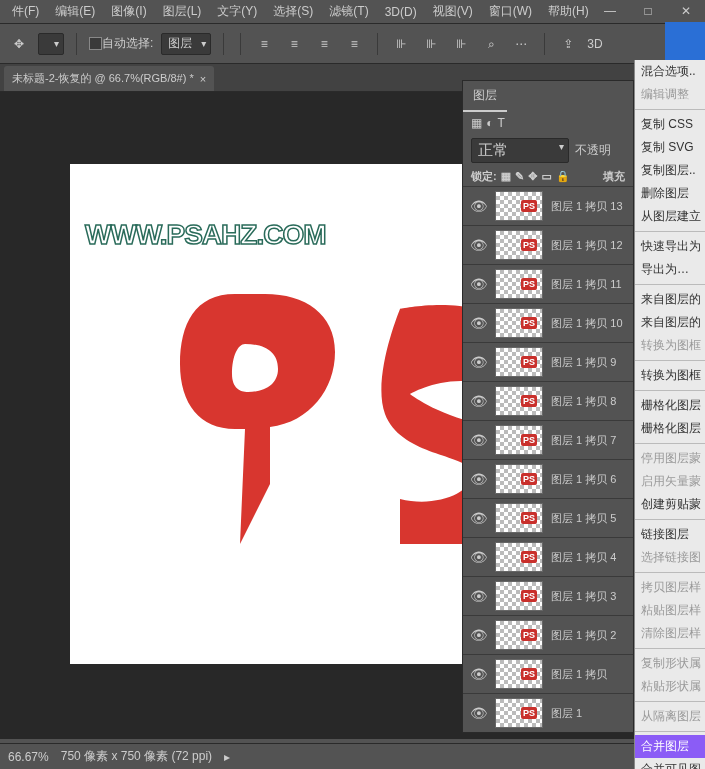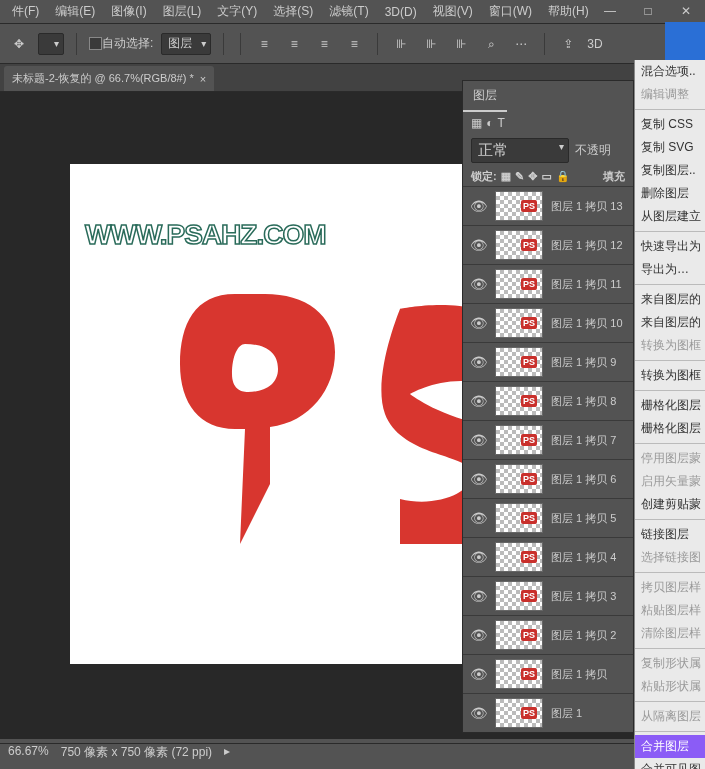--- a/index.html
+++ b/index.html
@@ -15,21 +15,21 @@
 .tb-select::after { content: "▾"; position: absolute; right: 4px; font-size: 10px; }
 .checkbox-lbl { display: flex; align-items: center; gap: 0; }
 .checkbox { width: 13px; height: 13px; border: 1px solid #888; background: #3a3a3a; }
 .tabbar { background: #424242; height: 28px; display: flex; align-items: flex-end; padding-left: 4px; border-bottom: 1px solid #2a2a2a; }
 .tab { background: #535353; padding: 5px 8px; display: flex; align-items: center; gap: 6px; font-size: 11px; border-top-left-radius: 3px; border-top-right-radius: 3px; }
 .closex { font-size: 11px; cursor: pointer; }
 .canvas-area { position: absolute; left: 0; top: 92px; right: 0; bottom: 30px; background: #282828; }
 .canvas { position: absolute; left: 70px; top: 72px; width: 392px; height: 500px; background: #fff; }
 .wm { position: absolute; left: 15px; top: 55px; font-size: 28px; font-weight: bold; color: #fff; -webkit-text-stroke: 1.5px #2a6b5a; letter-spacing: -1px; }
 .ps-letters { position: absolute; left: 70px; top: 120px; width: 380px; height: 280px; }
-.statusbar { position: absolute; bottom: 0; left: 0; right: 0; height: 26px; background: #535353; display: flex; padding: 0 8px; gap: 12px; border-top: 1px solid #2a2a2a; }
+.statusbar { position: absolute; bottom: 0; left: 0; right: 0; height: 26px; background: #535353; display: flex; align-items: center; padding: 0 8px; gap: 12px; border-top: 1px solid #2a2a2a; }
 .layers-panel { position: absolute; right: 71px; top: 80px; width: 172px; background: #535353; border: 1px solid #2a2a2a; z-index: 6; }
 .panel-tab { padding: 6px 10px; background: #535353; display: inline-block; font-size: 12px; border-bottom: 2px solid #ccc; }
 .panel-row { display: flex; align-items: center; padding: 4px 8px; gap: 6px; }
 .search-type { background: #3a3a3a; border: 1px solid #2a2a2a; border-radius: 2px; padding: 2px 18px 2px 20px; font-size: 11px; position: relative; flex: 1; }
 .search-type::before { content: "⌕"; position: absolute; left: 4px; font-size: 12px; }
 .search-type::after { content: "▾"; position: absolute; right: 4px; font-size: 10px; }
 .filter-icons { display: flex; gap: 4px; font-size: 12px; }
 .blend-sel { background: #3a3a3a; border: 1px solid #2a2a2a; border-radius: 2px; padding: 2px 18px 2px 6px; width: 98px; position: relative; font-size: 15px; }
 .blend-sel::after { content: "▾"; position: absolute; right: 4px; font-size: 10px; }
 .lock-row { padding: 2px 8px; font-size: 11px; display: flex; gap: 4px; align-items: center; font-weight: bold; }

